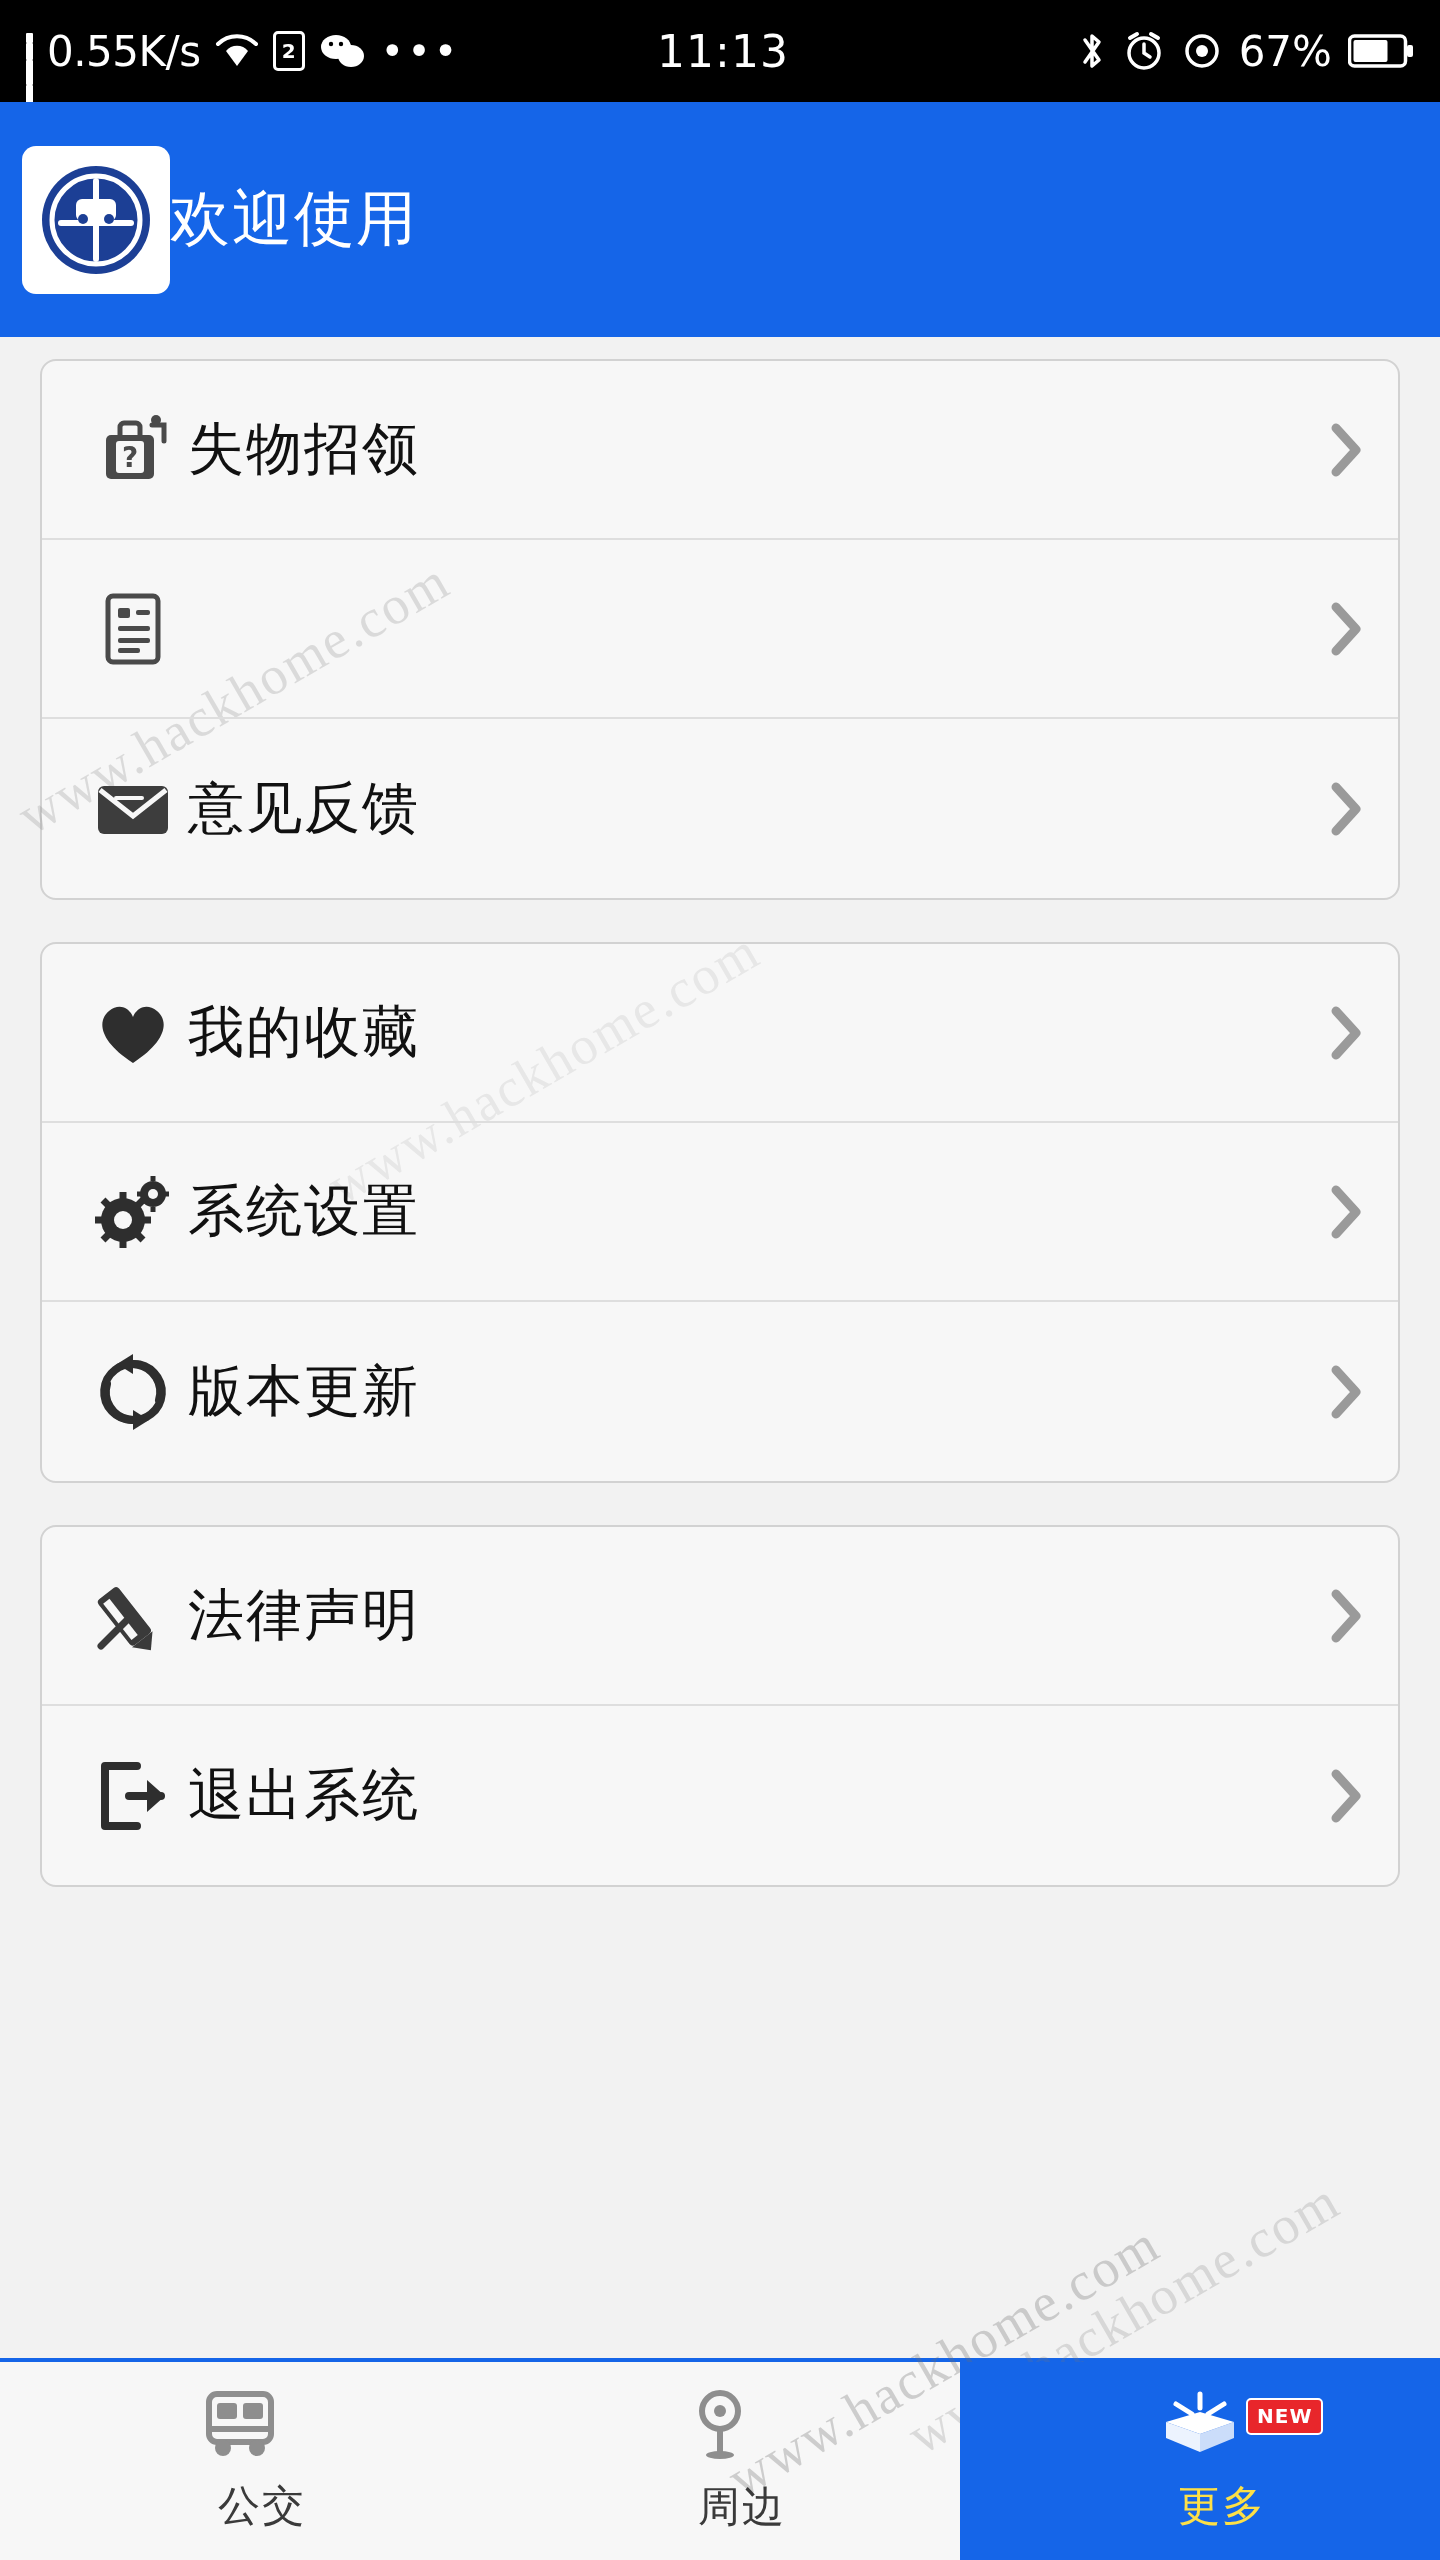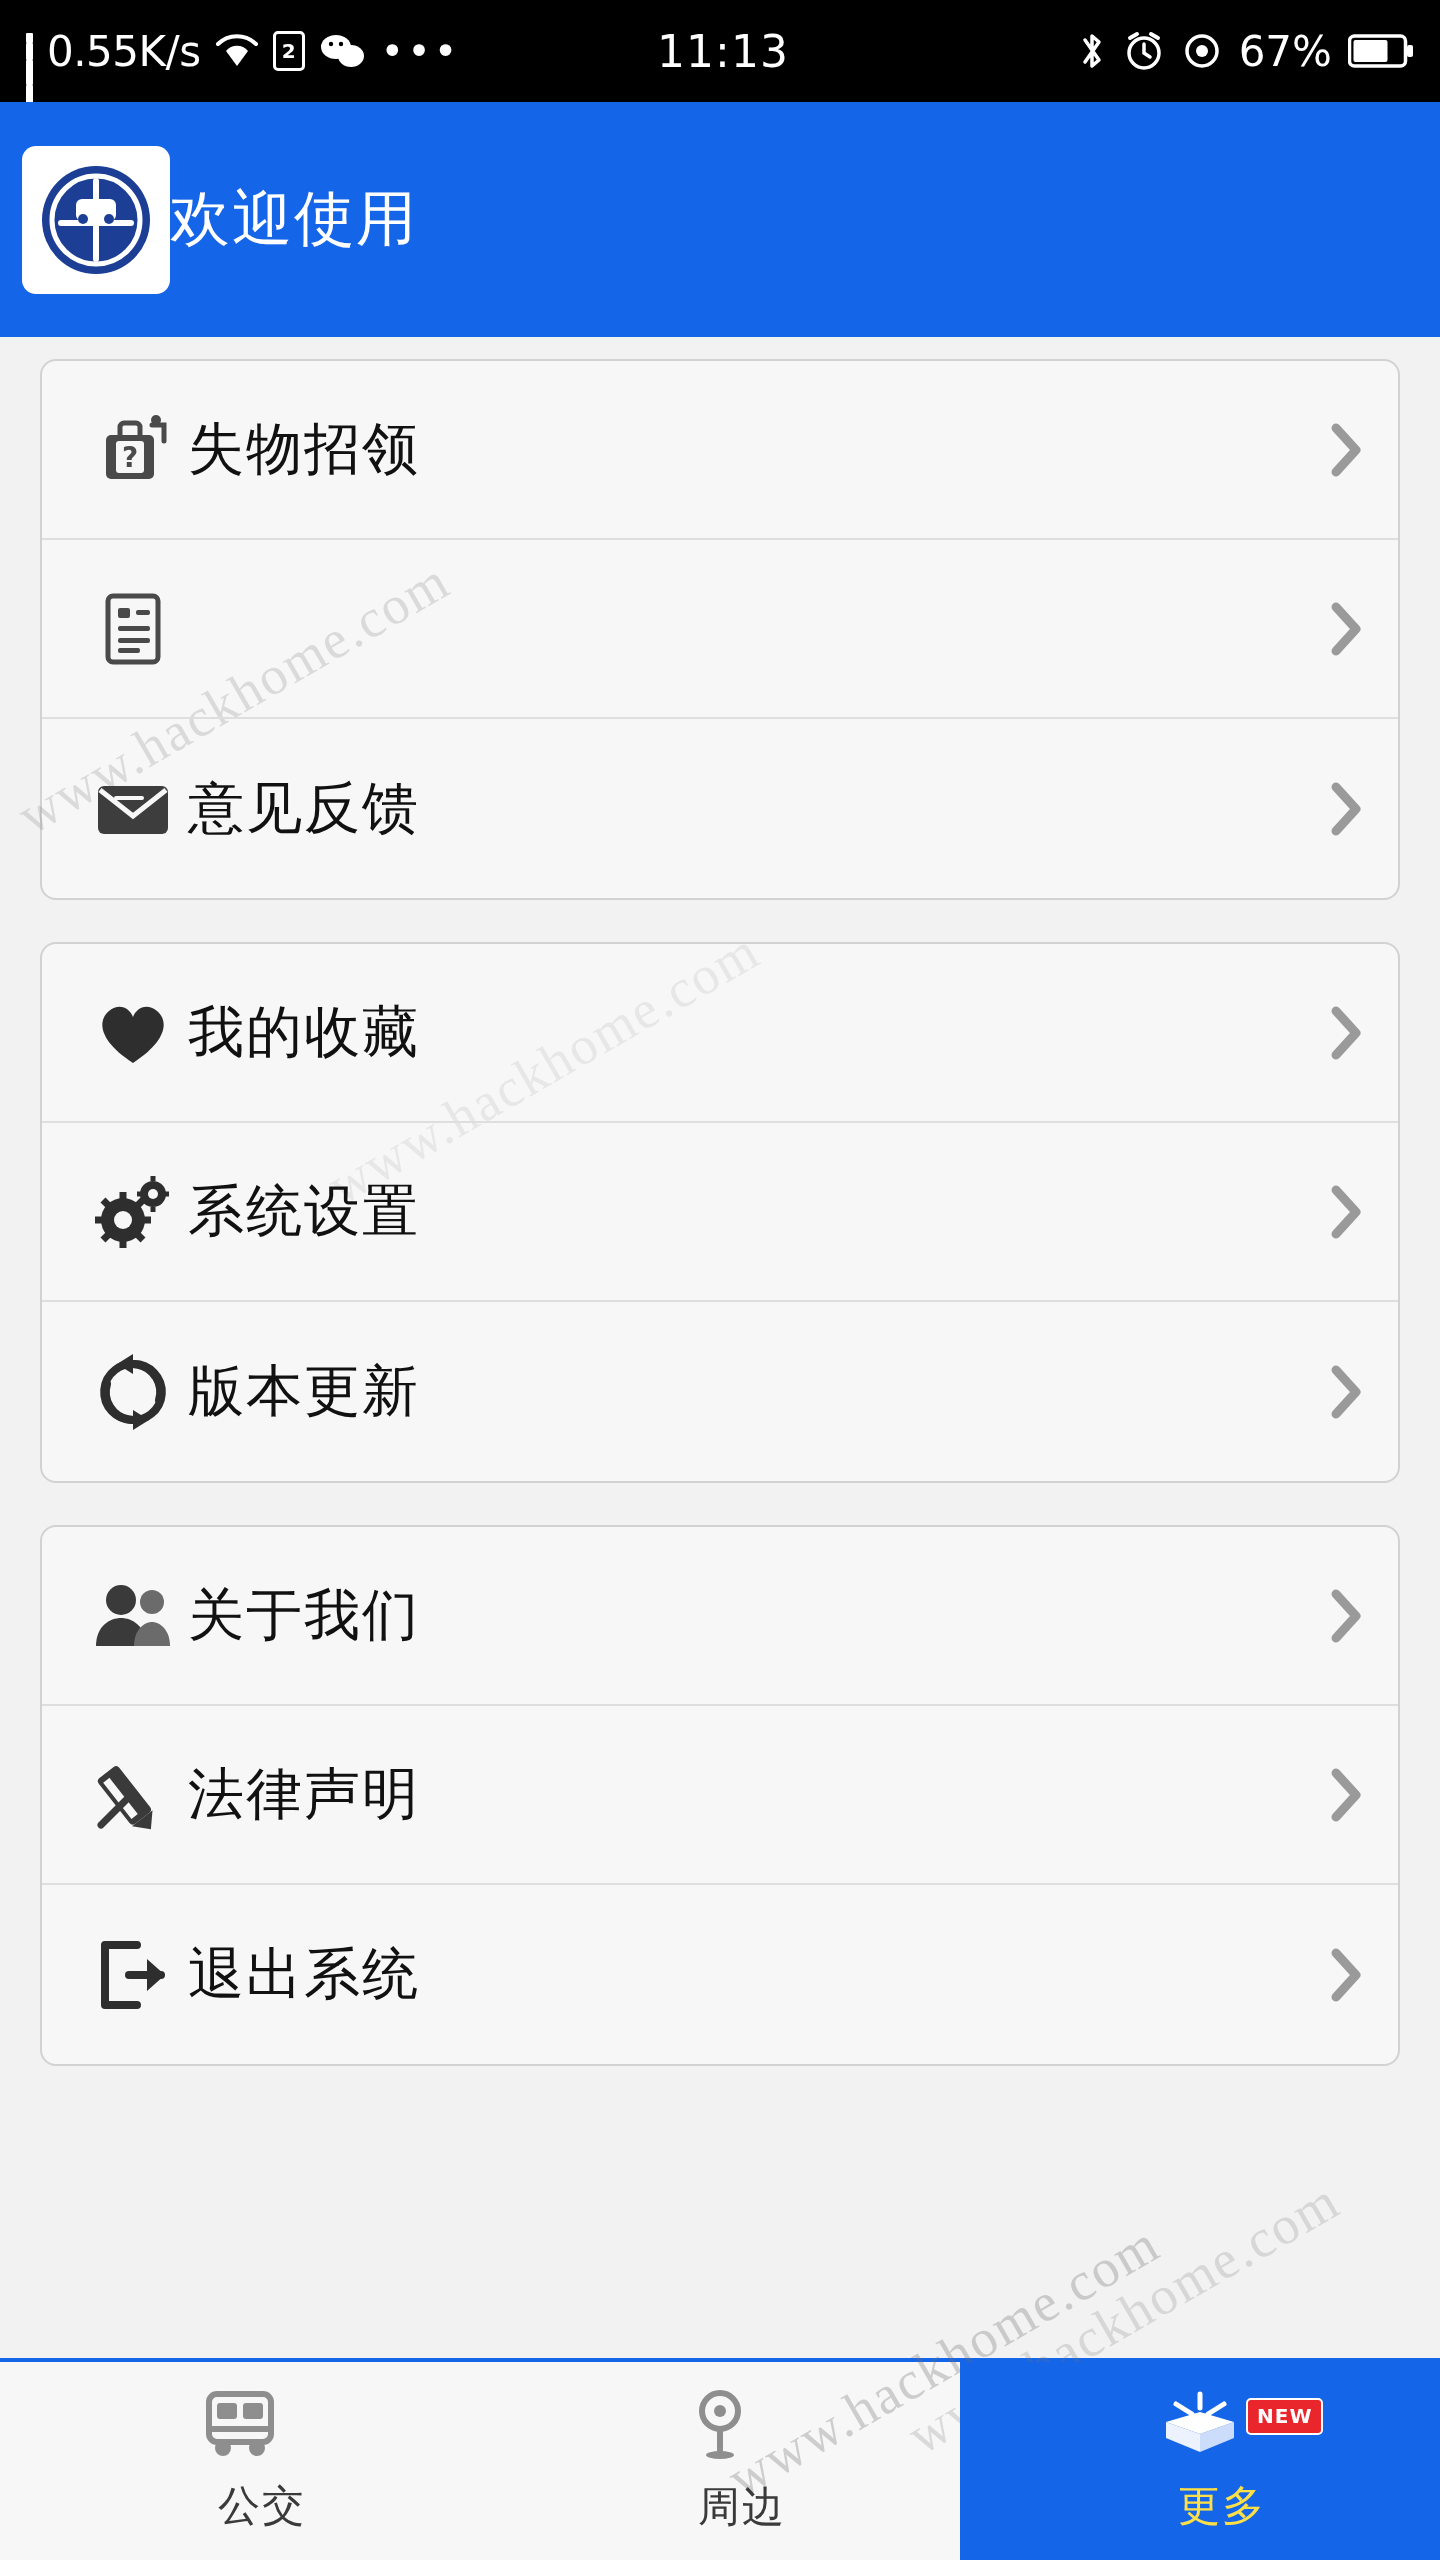--- a/index.html
+++ b/index.html
@@ -287,36 +287,20 @@
         <span class="row-label">版本更新</span>
         <span class="chev">
           <svg width="36" height="60" viewBox="0 0 36 60">
               <path d="M8 8 L28 30 L8 52" stroke="#9a9a9a" stroke-width="9" fill="none" stroke-linecap="round" stroke-linejoin="round"></path>
             </svg>
         </span>
       </div>
     </div>
 
     <div class="card">
-      <div class="row">
-        <span class="row-icon">
-          <svg width="86" height="72" viewBox="0 0 86 72">
-            <circle cx="31" cy="20" r="15" fill="#3a3a3a"></circle>
-            <path d="M6 66 C6 46 20 38 31 38 C42 38 56 46 56 66 Z" fill="#3a3a3a"></path>
-            <circle cx="62" cy="22" r="12" fill="#6b6b6b"></circle>
-            <path d="M44 66 C44 50 54 42 62 42 C70 42 80 50 80 66 Z" fill="#6b6b6b"></path>
-          </svg>
-        </span>
-        <span class="row-label">关于我们</span>
-        <span class="chev">
-          <svg width="36" height="60" viewBox="0 0 36 60">
-              <path d="M8 8 L28 30 L8 52" stroke="#9a9a9a" stroke-width="9" fill="none" stroke-linecap="round" stroke-linejoin="round"></path>
-            </svg>
-        </span>
-      </div>
 
       <div class="row">
         <span class="row-icon">
           <svg width="80" height="80" viewBox="0 0 80 80">
             <g transform="rotate(-38 40 40)">
               <rect x="20" y="6" width="26" height="58" rx="4" fill="#3a3a3a"></rect>
               <rect x="24" y="12" width="8" height="46" fill="#f7f7f7"></rect>
               <path d="M20 64 L46 64 L33 78 Z" fill="#3a3a3a"></path>
             </g>
             <path d="M8 70 L34 44" stroke="#3a3a3a" stroke-width="7" stroke-linecap="round"></path>

